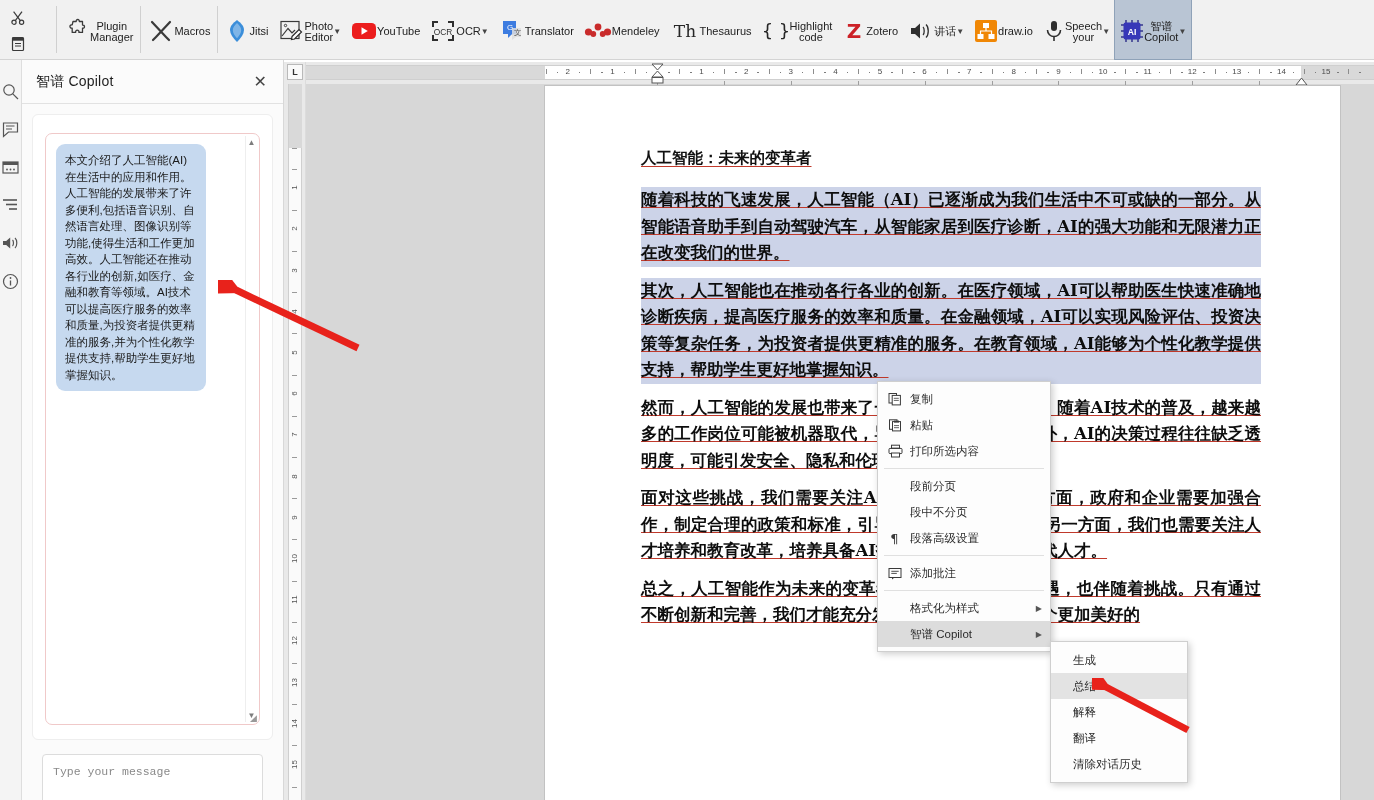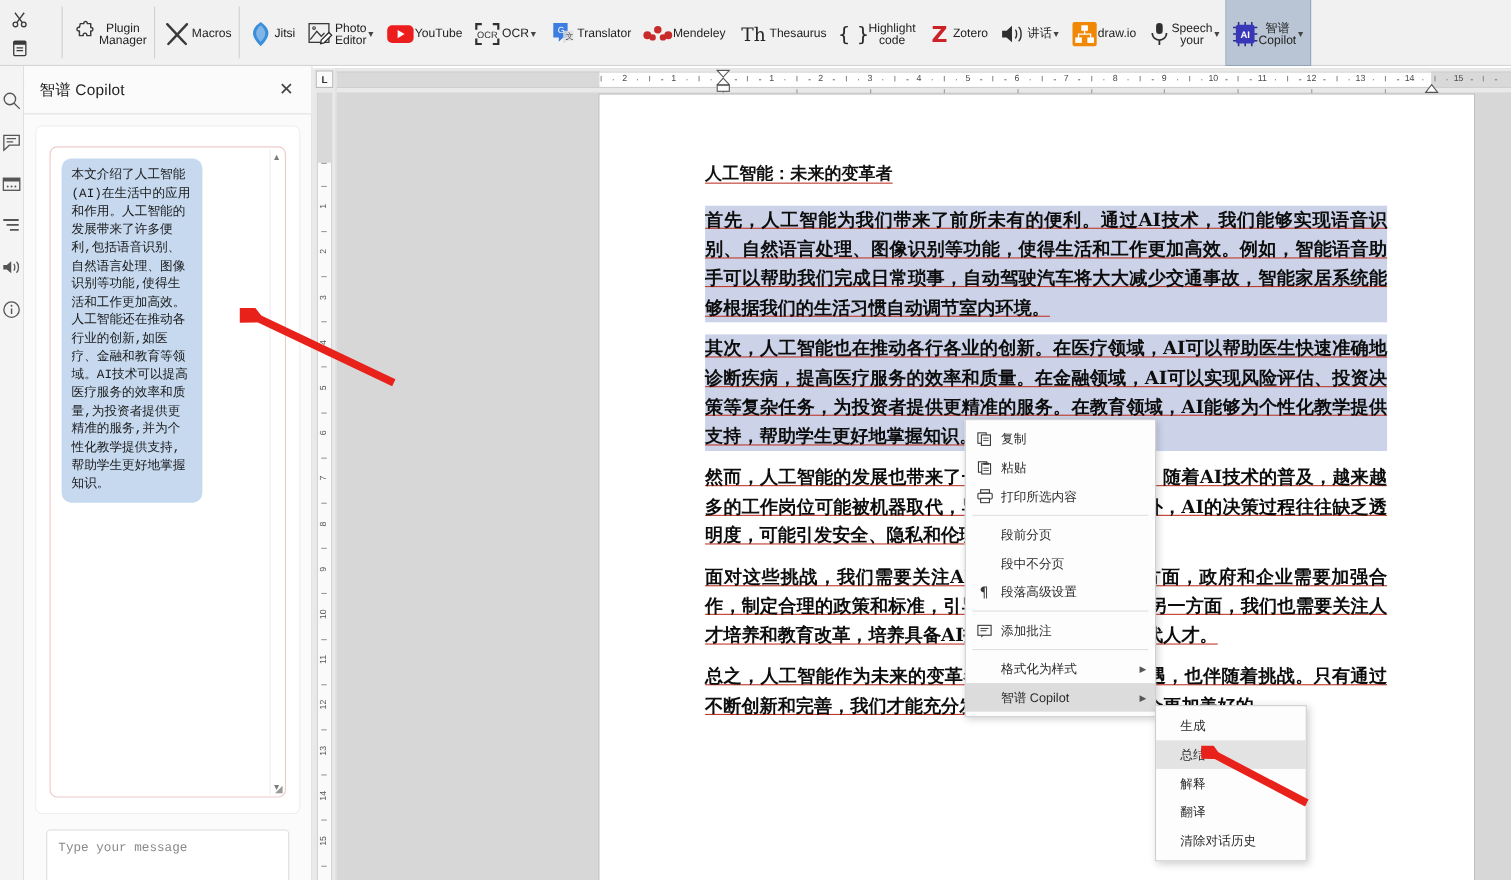--- a/index.html
+++ b/index.html
@@ -80,22 +80,22 @@
     height: 626px; padding: 18px 12px 0 12px; position: relative;
   }
   .chat-scrollbox {
     border: 1px solid #f0c9c9; border-radius: 7px;
     height: 592px; position: relative; overflow: hidden;
     background: #fff; padding: 10px 20px 10px 10px;
   }
   .bubble {
     background: #c6d9ef; color: #1a1a1a;
     border-radius: 9px; padding: 8px 9px;
-    font-size: 11.5px; line-height: 16.5px; width: 128px;
-    font-family: Liberation Mono, monospace;
+    font-size: 11.5px; line-height: 16.5px; width: 150px;
+    font-family: Liberation Sans, sans-serif;
   }
   .vscroll {
     position: absolute; right: 2px; top: 2px; bottom: 2px; width: 12px;
     background: #fff; border-left: 1px solid #eee;
     display: flex; flex-direction: column; justify-content: space-between;
     align-items: center; padding: 2px 0;
   }
   .vs-arrow { font-size: 8px; color: #7d7d7d; }
   .resize-grip { position: absolute; right: 2px; bottom: 1px; font-size: 9px; color: #999; }
   .msg-box {
@@ -643,21 +643,21 @@
       <div class="marker-right" style="left:989px;">
         <svg width="13" height="10" viewBox="0 0 13 10">
             <path d="M6.5 1 L12 8 L1 8 Z" fill="#fff" stroke="#555" stroke-width="1"></path>
           </svg>
       </div>
     </div>
 
     <div class="page">
       <div class="doc-content">
         <div class="doc-title">人工智能：未来的变革者</div>
-        <div class="para sel">首先，人工智能为我们带来了前所未有的便利。通过AI技术，我们能够实现语音识别、自然语言处理、图像识别等功能，使得生活和工作更加高效。例如，智能语音助手可以帮助我们完成日常琐事，自动驾驶汽车将大大减少交通事故，智能家居系统能够根据我们的生活习惯自动调节室内环境。</div>
+        <div class="para sel">随着科技的飞速发展，人工智能（AI）已逐渐成为我们生活中不可或缺的一部分。从智能语音助手到自动驾驶汽车，从智能家居到医疗诊断，AI的强大功能和无限潜力正在改变我们的世界。</div>
         <div class="para sel">其次，人工智能也在推动各行各业的创新。在医疗领域，AI可以帮助医生快速准确地诊断疾病，提高医疗服务的效率和质量。在金融领域，AI可以实现风险评估、投资决策等复杂任务，为投资者提供更精准的服务。在教育领域，AI能够为个性化教学提供支持，帮助学生更好地掌握知识。</div>
         <div class="para">然而，人工智能的发展也带来了一些挑战和问题。例如，随着AI技术的普及，越来越多的工作岗位可能被机器取代，导致失业问题加剧。此外，AI的决策过程往往缺乏透明度，可能引发安全、隐私和伦理的担忧。</div>
         <div class="para">面对这些挑战，我们需要关注AI技术的健康发展。一方面，政府和企业需要加强合作，制定合理的政策和标准，引导AI产业的有序发展。另一方面，我们也需要关注人才培养和教育改革，培养具备AI技能和伦理观念的新一代人才。</div>
         <div class="para">总之，人工智能作为未来的变革者，既带来了巨大的机遇，也伴随着挑战。只有通过不断创新和完善，我们才能充分发挥AI的潜力，创造一个更加美好的</div>
       </div>
     </div>
   </div>
 
   <div class="ctxmenu">
     <div class="ctx-item">

